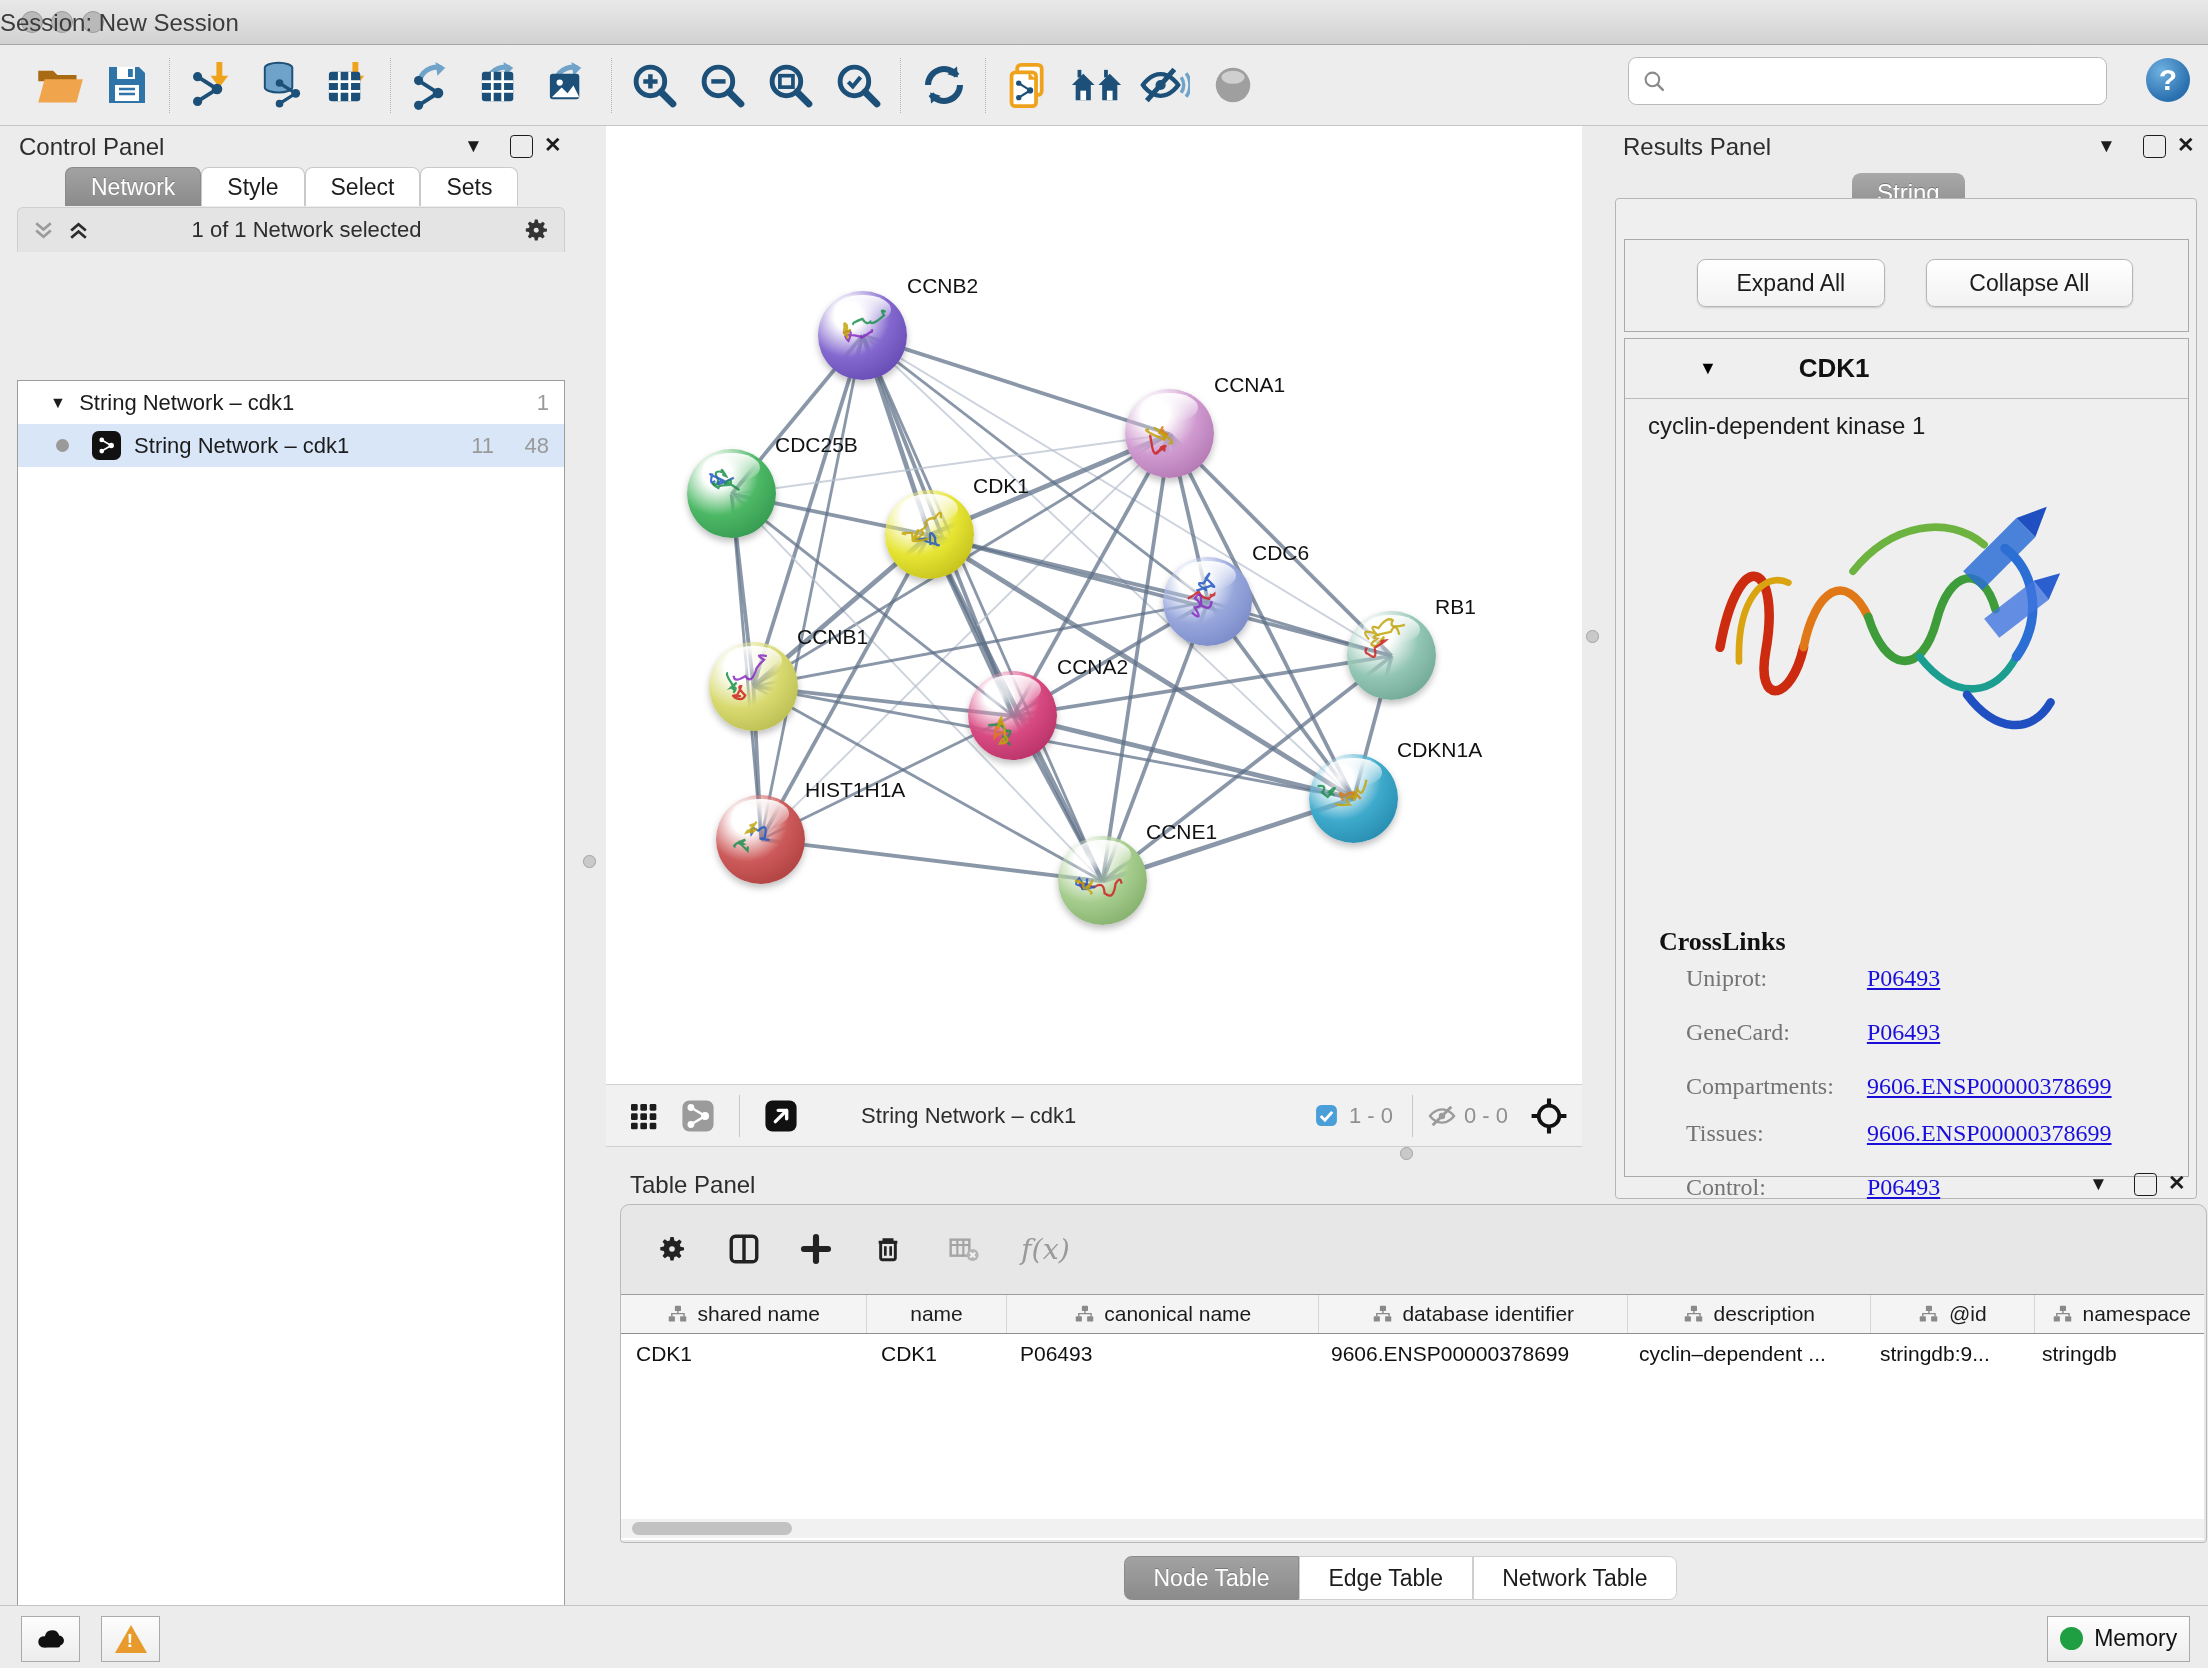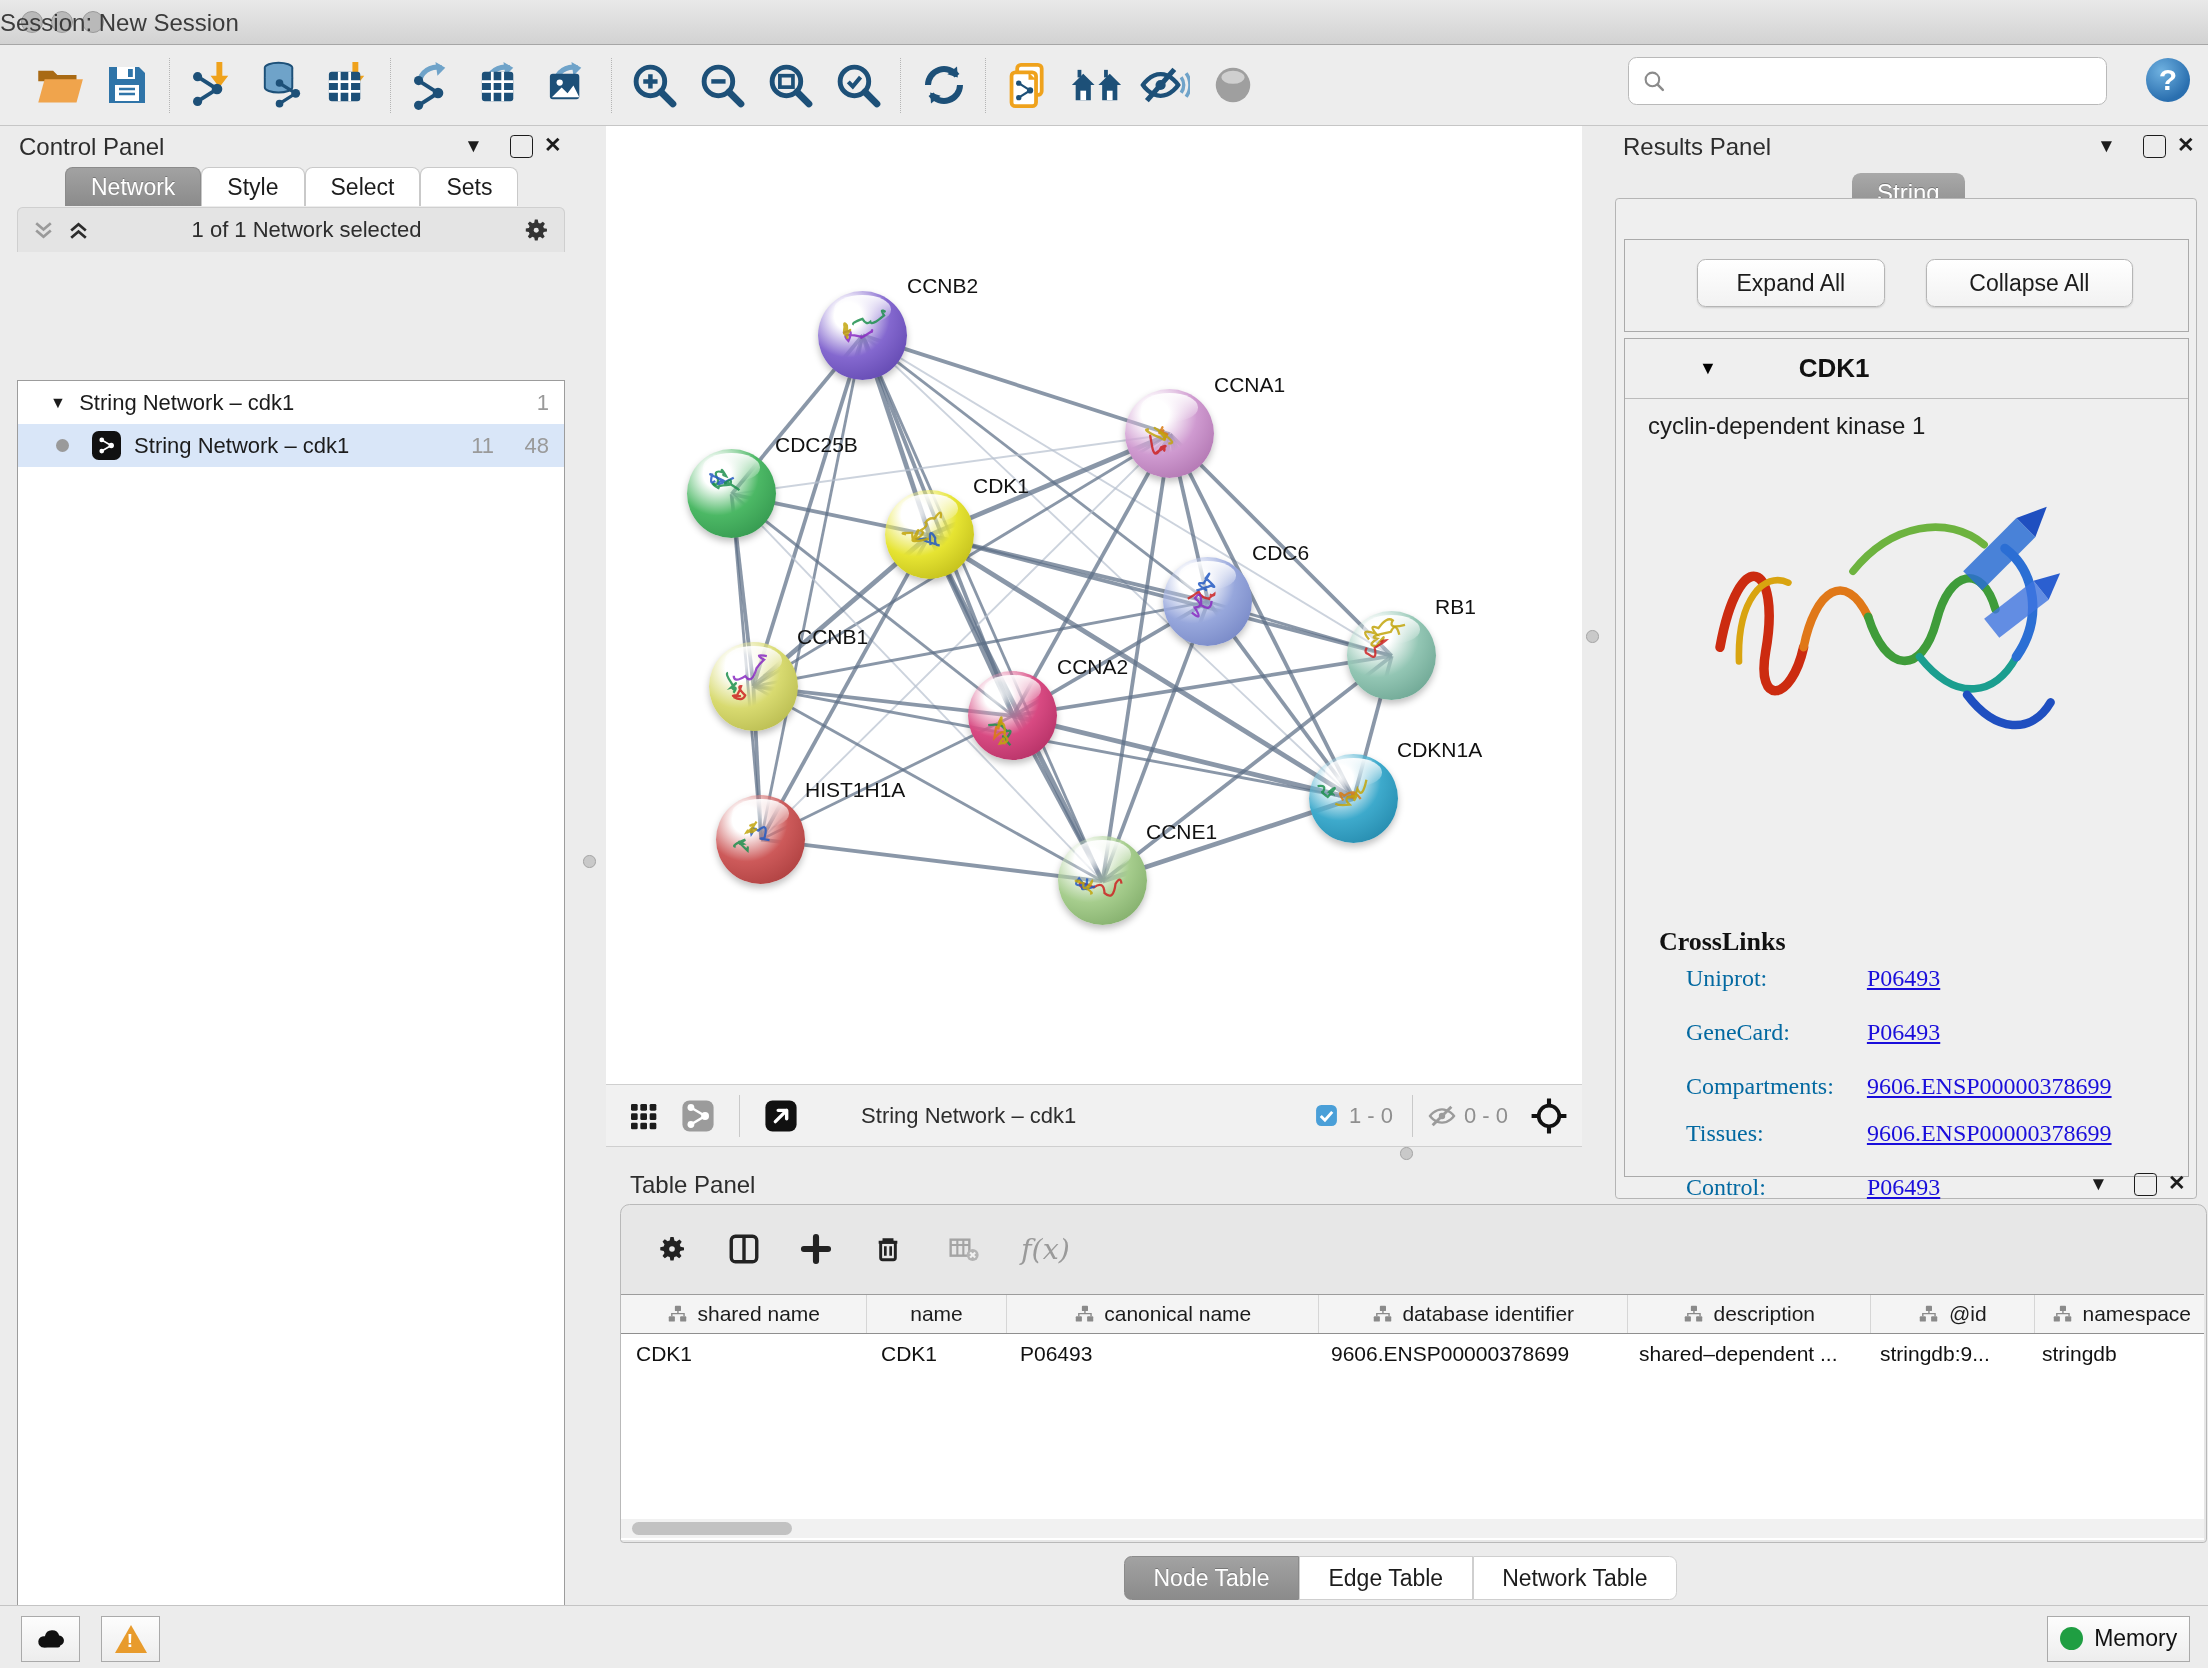--- a/index.html
+++ b/index.html
@@ -42,21 +42,21 @@
   
   #results-panel{left:1601px;top:125px;width:608px;height:1481px;}
   #rp-tab{position:absolute;left:251px;top:48px;padding:5.7px 25px;background:linear-gradient(#a9a9a9,#8d8d8d);border-radius:8.6px;color:#fff;font-size:24px;text-shadow:0 -1px 0 #777;cursor:pointer;}
   #rp-outer{position:absolute;left:14.3px;top:73px;width:580px;height:999px;border:1px solid #b5b5b5;border-radius:3.8px;background:#efefef;}
   #rp-btnbox{position:absolute;left:7.6px;top:40px;width:563px;height:91px;border:1px solid #aaa;background:#efefef;}
   .rp-btn{position:absolute;top:19px;height:46px;border:1px solid #b5b5b5;border-radius:8.6px;background:linear-gradient(#fff,#f2f2f2);font-size:23px;color:#1c1c1c;display:flex;align-items:center;justify-content:center;box-shadow:0 1px 1.9px rgba(0,0,0,.15);cursor:pointer;}
   #rp-entry{position:absolute;left:7.6px;top:139px;width:563px;height:837px;border:1px solid #aaa;background:#efefef;}
   #rp-gene-row{height:59px;border-bottom:1px solid #bbb;display:flex;align-items:center;}
   #rp-desc{font-size:24px;color:#1c1c1c;padding:13.3px 0 0 23px;}
   .serif{font-family:"Liberation Serif",serif;}
-  .xl-label{font-size:24px;color:#0369a1;}
+  .xl-label{font-size:24px;color:#737373;}
   .xl-link{font-size:24px;color:#1a0edb;text-decoration:underline;cursor:pointer;}
   
   #table-panel{left:582px;top:1158px;width:1626px;height:447px;}
   #tp-box{position:absolute;left:38px;top:46px;width:1585px;height:337px;background:#e7e7e7;border:1px solid #b9b9b9;border-radius:9.5px 9.5px 3.8px 3.8px;}
   .tp-tool{width:55px;height:55px;display:flex;align-items:center;justify-content:center;cursor:pointer;}
   #tp-table{position:absolute;left:0px;top:89px;width:1583px;height:245px;background:#fff;border-top:1px solid #9c9c9c;}
   #tp-header{display:flex;height:38px;background:#f4f4f4;border-bottom:1.9px solid #8f8f8f;}
   .th{display:flex;align-items:center;justify-content:center;gap:9.5px;font-size:21px;color:#1c1c1c;border-right:1px solid #d6d6d6;overflow:hidden;cursor:pointer;}
   #tp-row{display:flex;height:40px;}
   .td{font-size:21px;color:#111;padding:7.6px 0 0 15px;overflow:hidden;white-space:nowrap;}
@@ -707,21 +707,21 @@
                 </svg>
               </span>
               <span>namespace</span>
             </div>
           </div>
         <div id="tp-row">
             <div class="td" style="width: 230px; flex: 0 0 auto;">CDK1</div>
             <div class="td" style="width: 124px; flex: 0 0 auto;">CDK1</div>
             <div class="td" style="width: 296px; flex: 0 0 auto;">P06493</div>
             <div class="td" style="width: 293px; flex: 0 0 auto;">9606.ENSP00000378699</div>
-            <div class="td" style="width: 226px; flex: 0 0 auto;">shared–dependent ...</div>
+            <div class="td" style="width: 226px; flex: 0 0 auto;">cyclin–dependent ...</div>
             <div class="td" style="width: 147px; flex: 0 0 auto;">stringdb:9...</div>
             <div class="td" style="width: 158px; flex: 0 0 auto;">stringdb</div>
           </div>
         <div id="hscroll">
             <span id="hthumb"></span>
           </div>
       </div>
     </div>
     <div id="tp-tabs" class="abs" style="left:542px;top:398px;display:flex">
         <div class="bt-tab" style="background: linear-gradient(rgb(162, 162, 162), rgb(139, 139, 139)); color: rgb(255, 255, 255); border-color: rgb(139, 139, 139); border-radius: 7.6px 0px 0px 7.6px; text-shadow: rgb(119, 119, 119) 0px -1px 0px;">Node Table</div>

